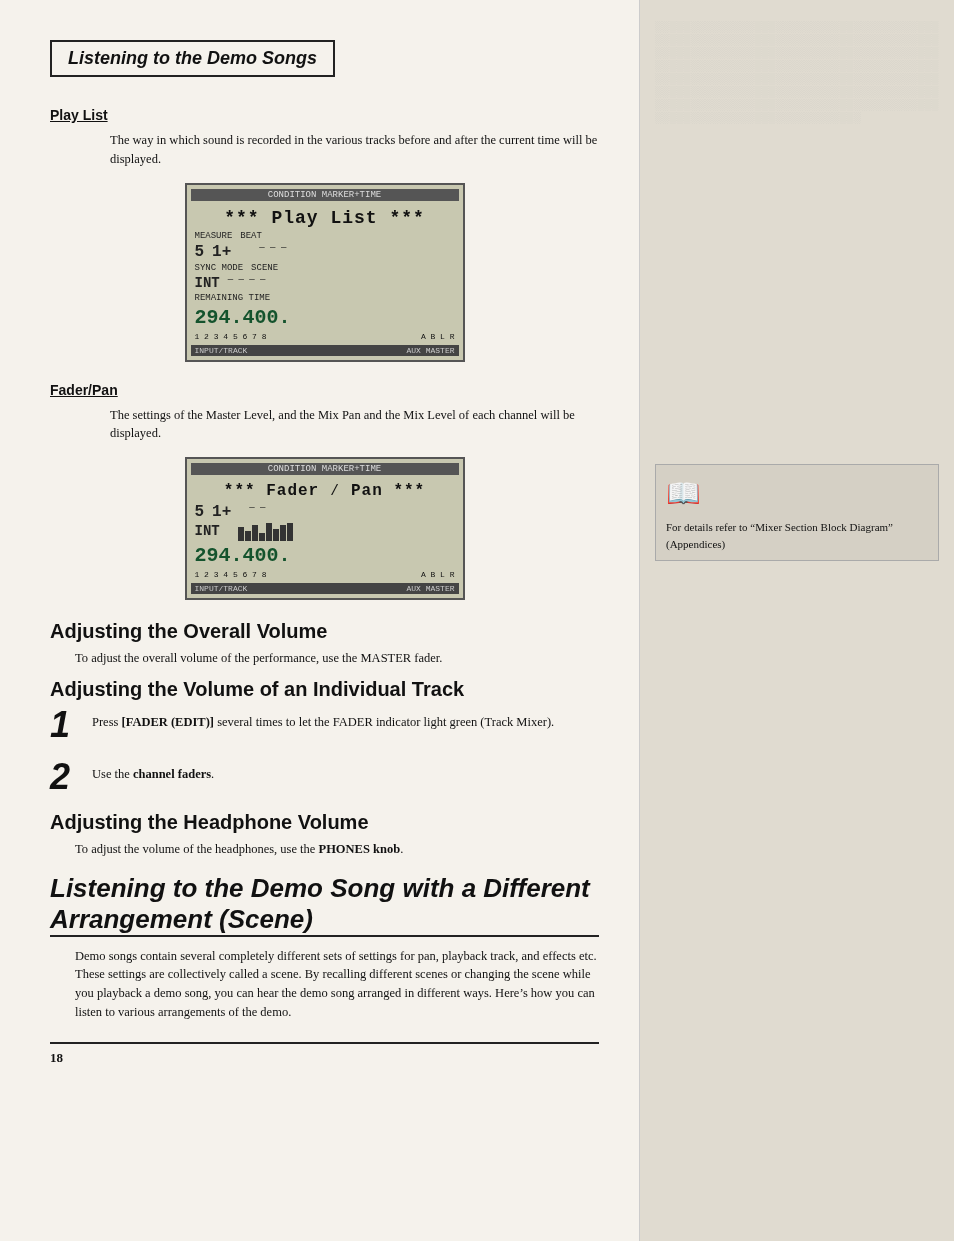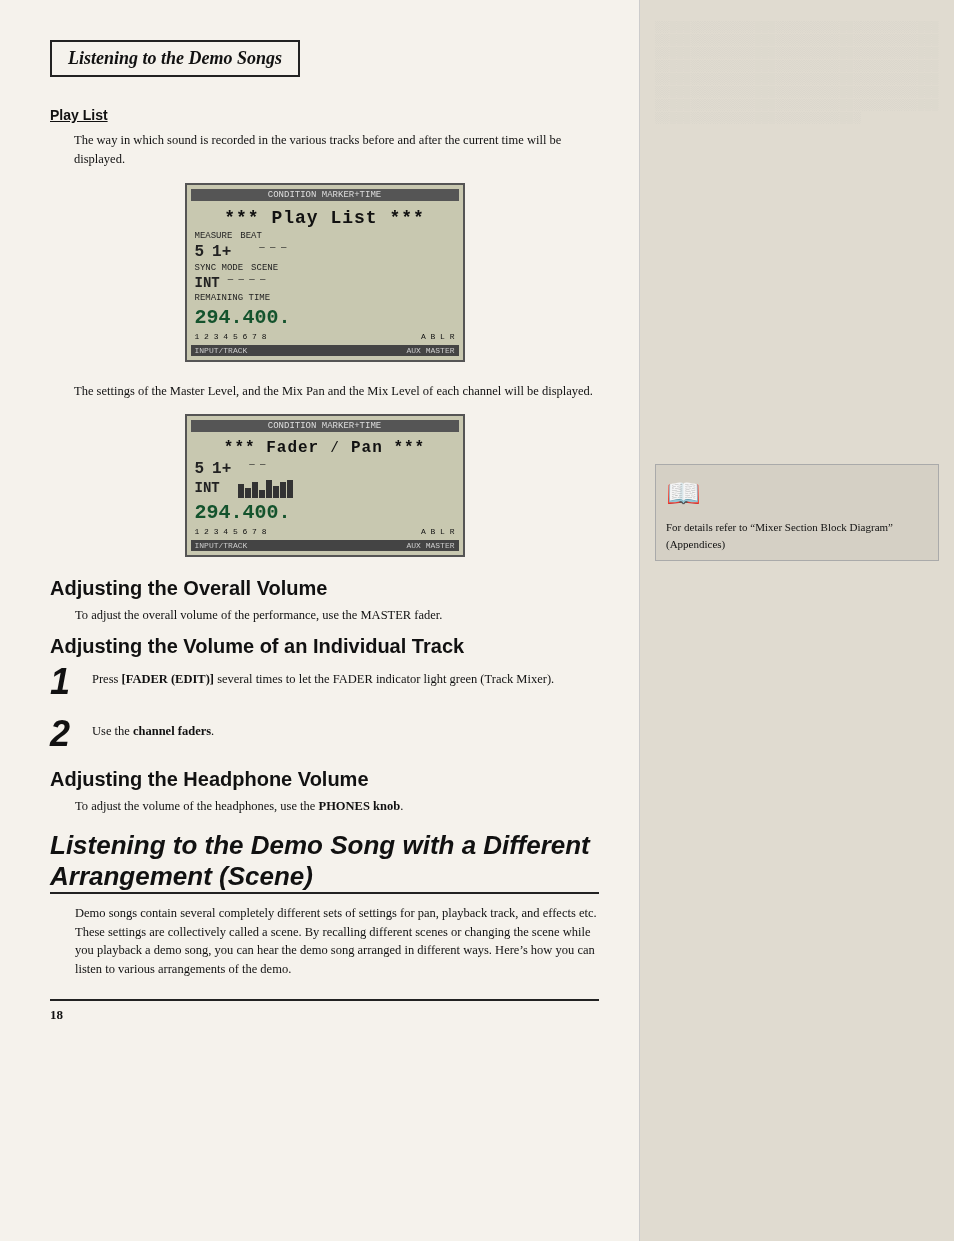--- a/index.html
+++ b/index.html
@@ -29,37 +29,37 @@
       border: 2px solid #222;
       display: inline-block;
       padding: 6px 16px;
       margin-bottom: 30px;
       background: #f5f2ec;
     }
     .page-header-box h1 {
       font-size: 18px;
       font-weight: bold;
       font-style: italic;
-      font-family: Liberation Serif, serif;
+      font-family: Liberation Sans, sans-serif;
     }
 
     
     .section-heading {
       font-size: 14px;
       font-weight: bold;
       text-decoration: underline;
       margin-bottom: 8px;
       font-family: Arial, sans-serif;
     }
 
     .body-text {
       font-size: 12.5px;
       line-height: 1.5;
       margin-bottom: 14px;
-      margin-left: 24px;
+      margin-left: 60px;
     }
 
     
     .lcd-display {
       width: 280px;
       margin: 10px auto 20px auto;
       border: 2px solid #555;
       background: #c8c8b0;
       font-family: 'Courier New', monospace;
       font-size: 10px;
@@ -258,20 +258,21 @@
         <div class="lcd-bottom-bar">
           <span>INPUT/TRACK</span>
           <span>AUX MASTER</span>
         </div>
       </div>
     </div>
   </div>
 
   
   <div>
+    <div class="section-heading">Fader/Pan</div>
     <div class="body-text">The settings of the Master Level, and the Mix Pan and the Mix Level of each channel will be displayed.</div>
 
     <div class="lcd-wrapper">
       <div class="lcd-display">
         <div class="lcd-top-bar">
           <span>CONDITION  MARKER+</span>
           <span>TIME</span>
         </div>
         <div class="lcd-fader-main">
           <span>*** Fader ⁄ Pan ***</span>

